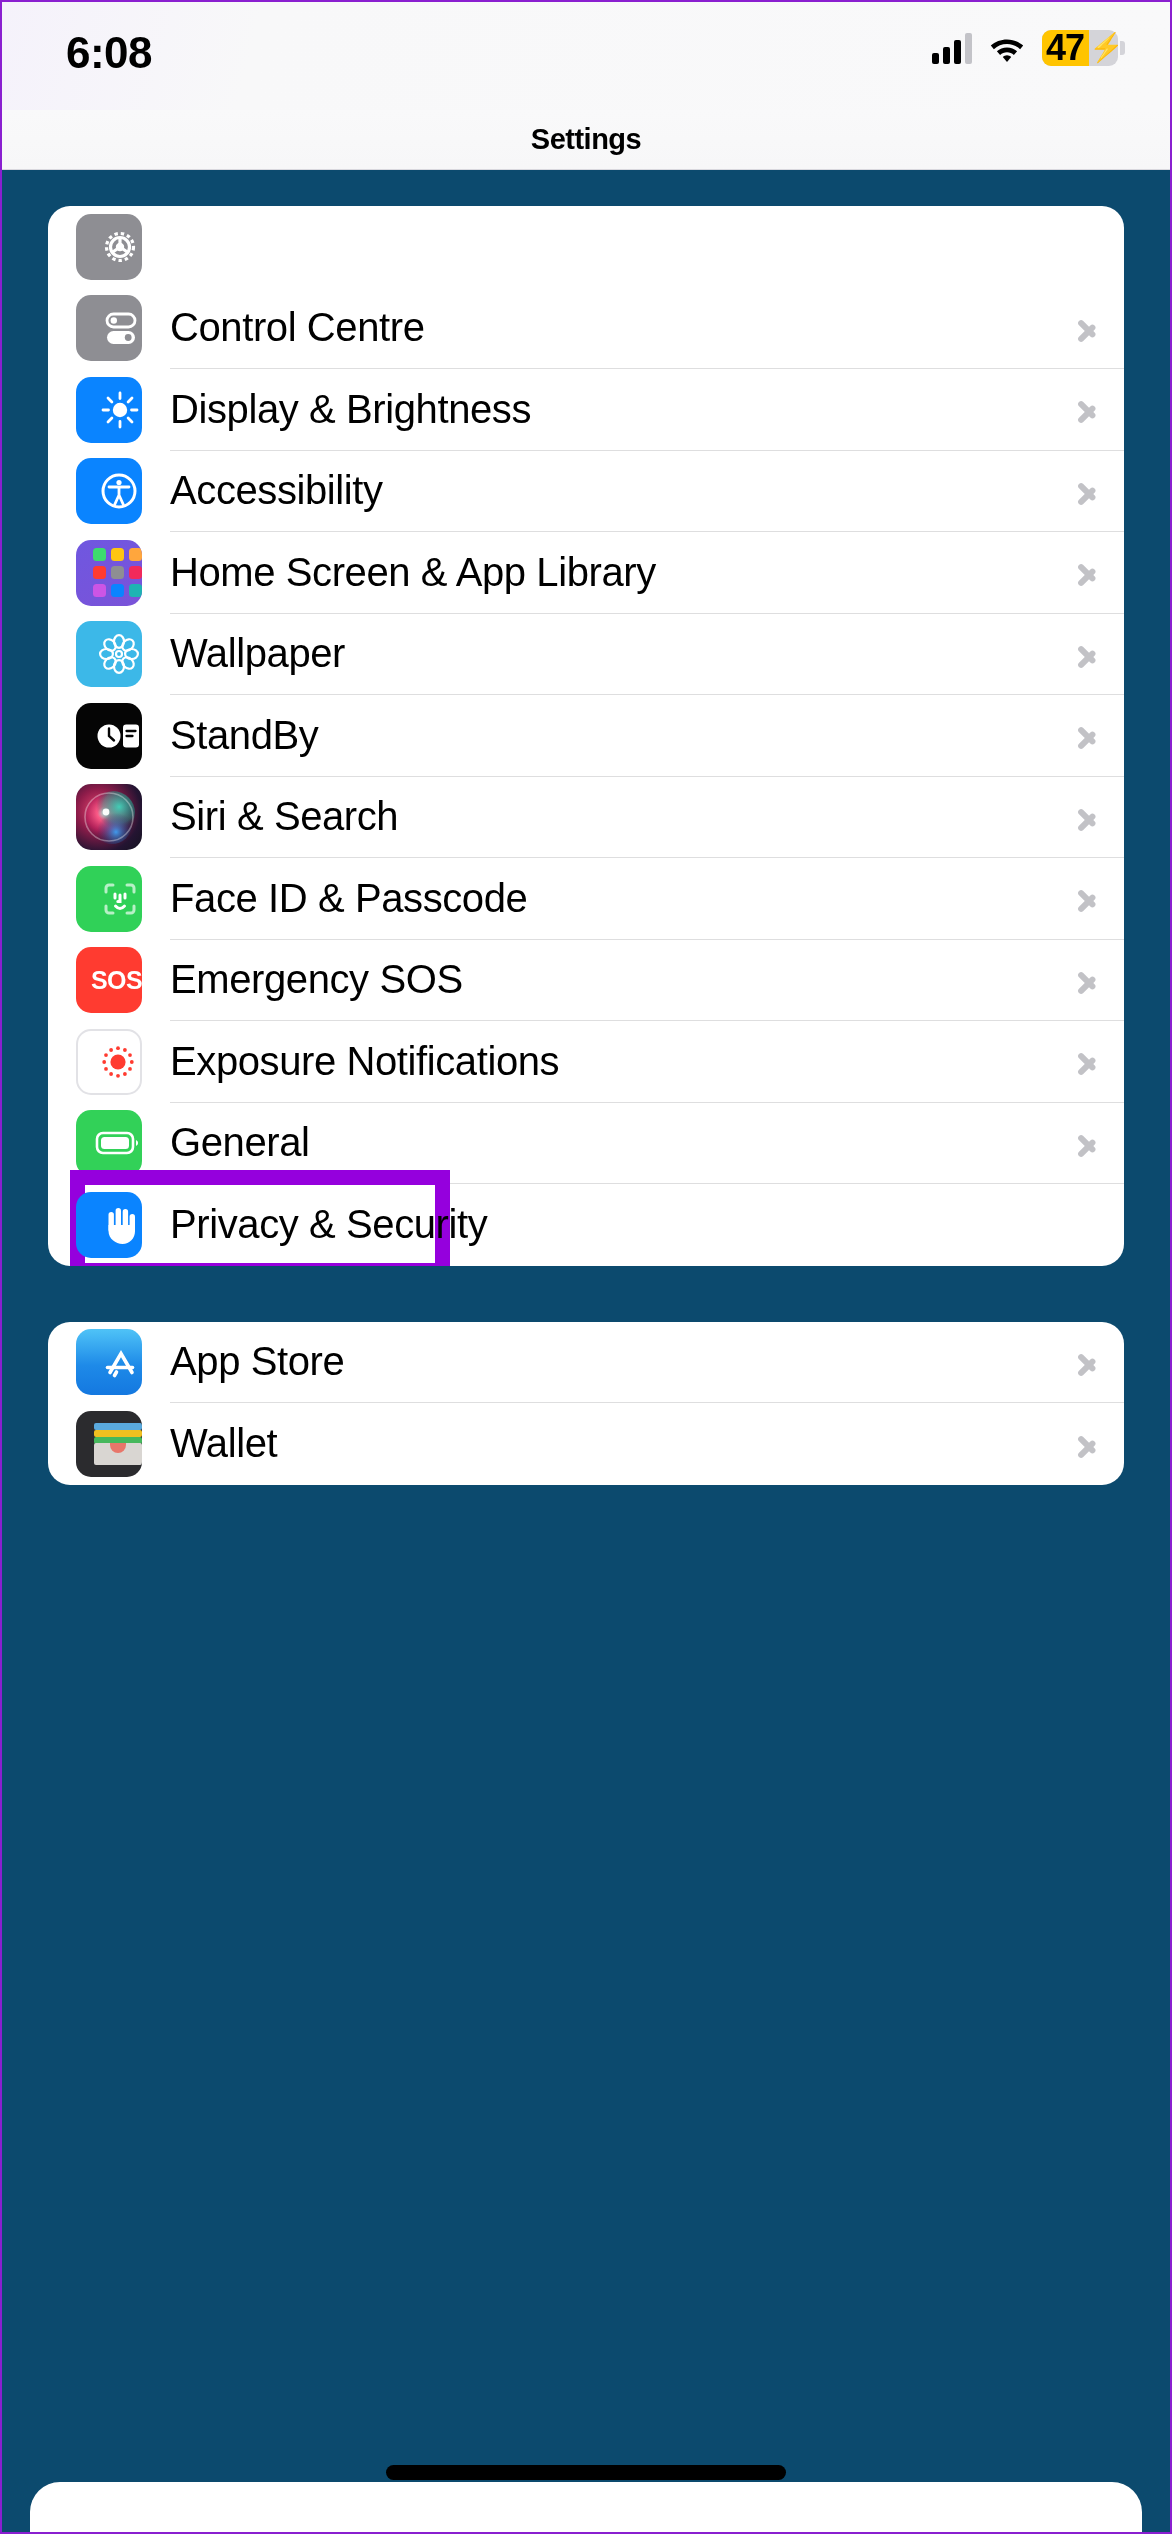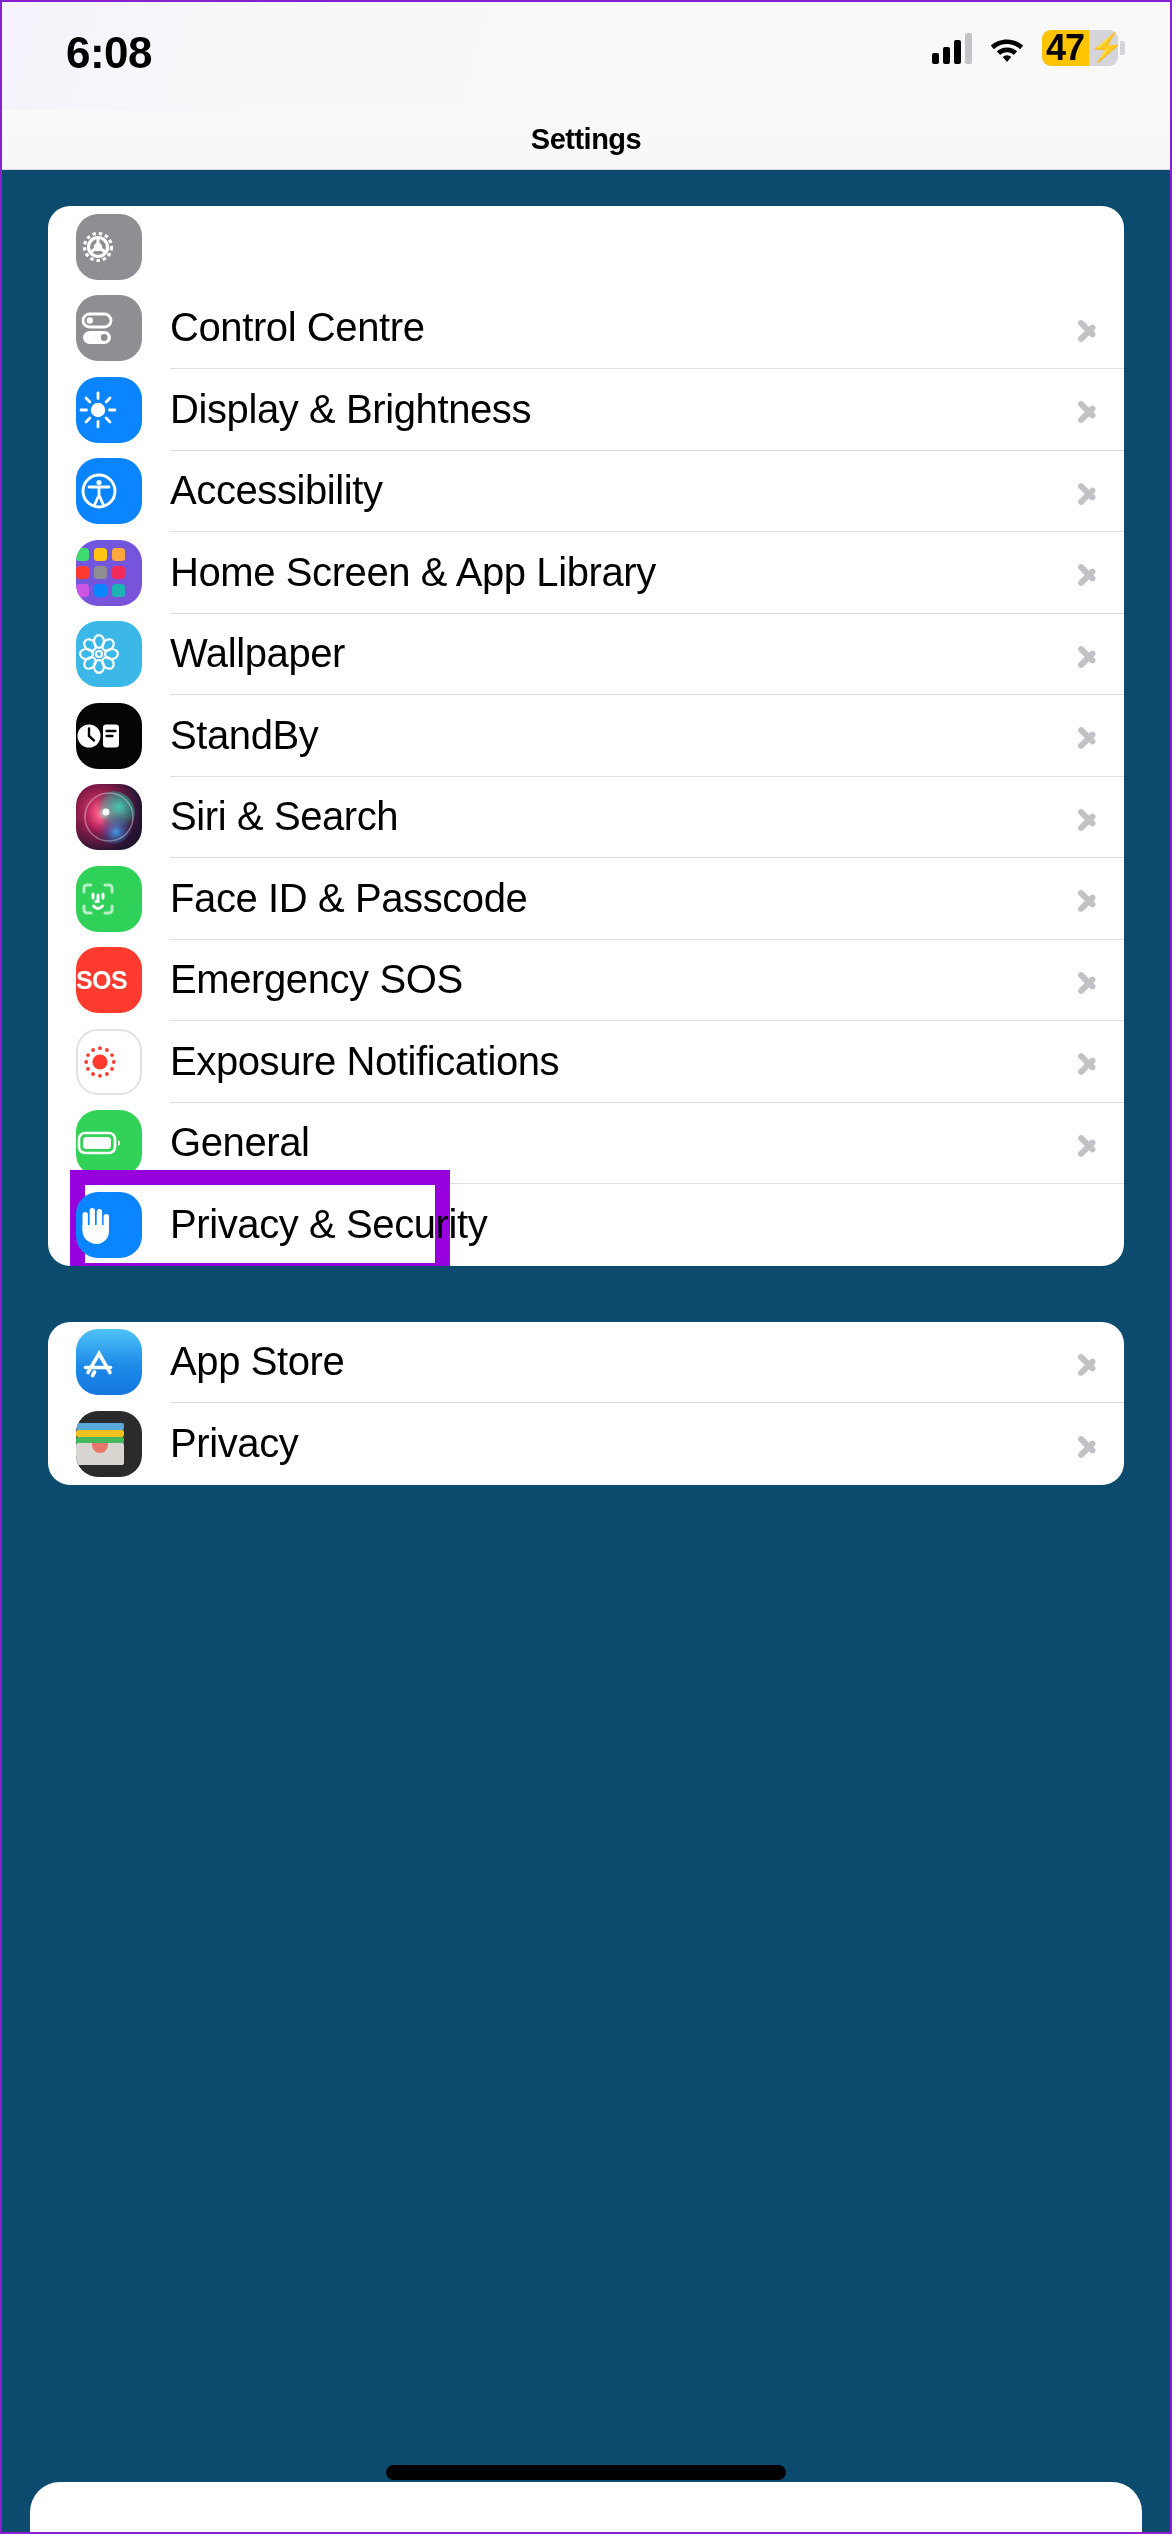--- a/index.html
+++ b/index.html
@@ -83,22 +83,22 @@
   }
   .group.second { margin-top: 56px; }
   .row {
     display: flex; align-items: center;
     height: 81.5px;
     padding-left: 28px;
     position: relative;
   }
   .row .icon {
     width: 66px; height: 66px; min-width: 66px;
-    border-radius: 22px;
-    display: flex; align-items: center; justify-content: flex-start;
+    border-radius: 15px;
+    display: flex; align-items: center; justify-content: flex-end;
     overflow: hidden; position: relative;
   }
   .row .rowbody {
     flex: 1; display: flex; align-items: center; justify-content: space-between;
     margin-left: 28px; height: 100%;
     border-bottom: 1px solid #dededf;
     padding-right: 28px;
   }
   .row:last-child .rowbody { border-bottom: none; }
   .row .label {
@@ -482,21 +482,21 @@
         <div class="icon ic-wallet">
           <div class="wallet-art">
             <div class="card" style="top:0;   background:#5aa9dd;"></div>
             <div class="card" style="top:7px; background:#f0c020;"></div>
             <div class="card" style="top:14px;background:#46b85c;"></div>
             <div class="pocket"></div>
             <div class="notch"></div>
           </div>
         </div>
         <div class="rowbody">
-          <span class="label">Privacy</span>
+          <span class="label">Wallet</span>
           <span class="chev"></span>
         </div>
       </div>
     </div>
   </div>
 
   <div class="bottom-sheet"></div>
   <div class="home-indicator"></div>
 </div>
 

